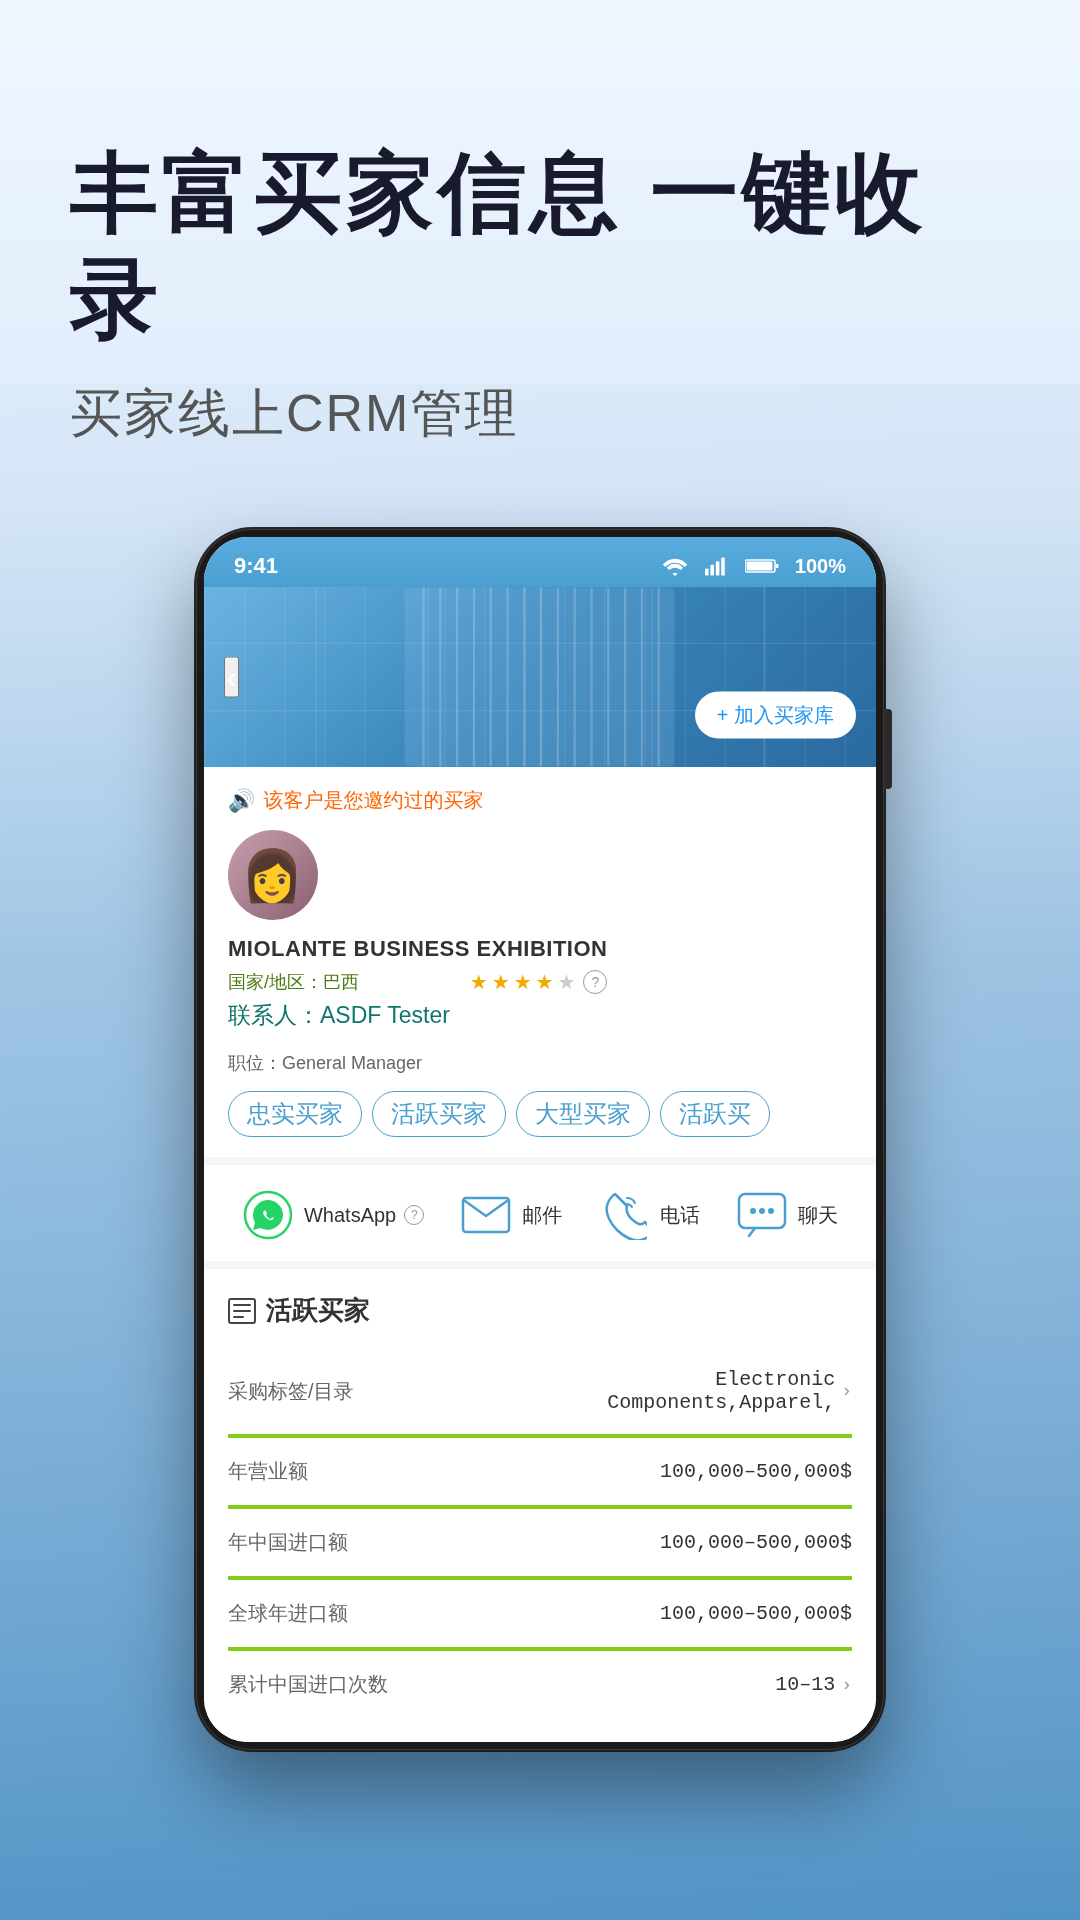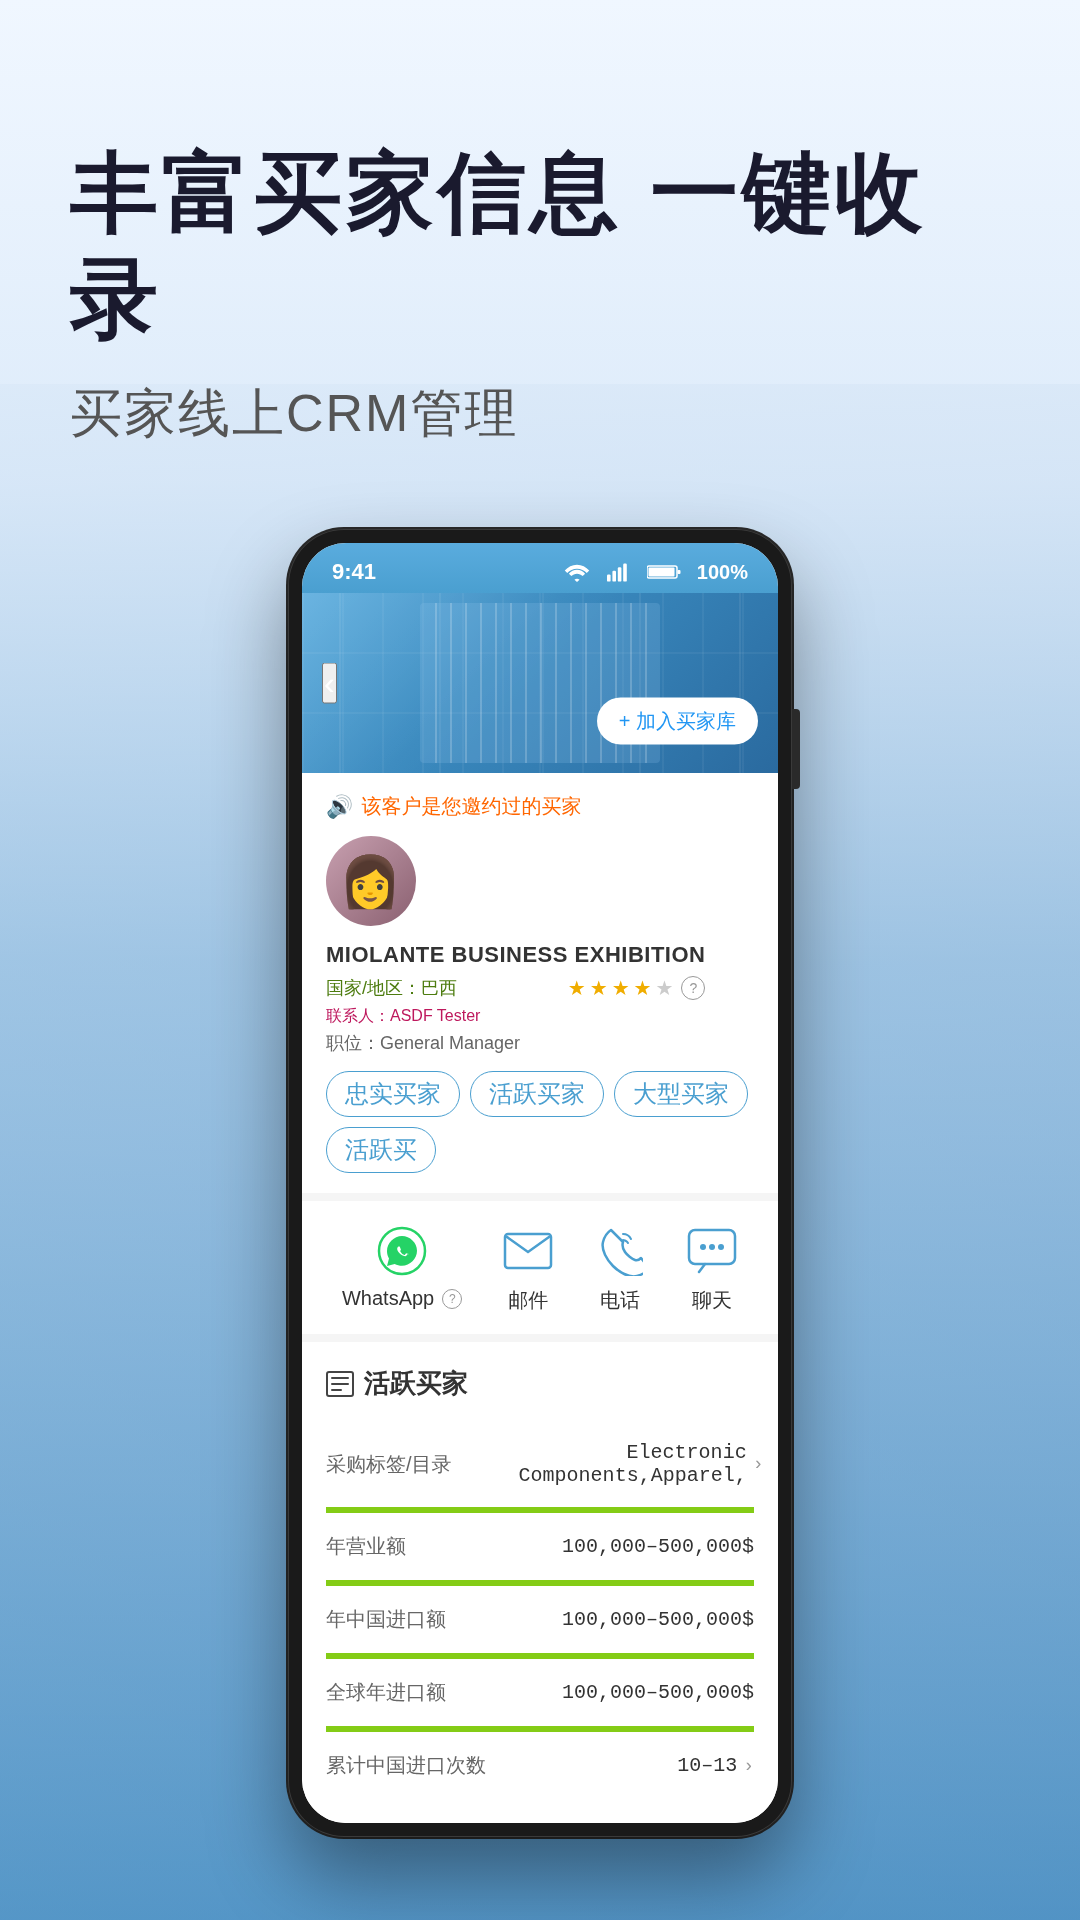--- a/index.html
+++ b/index.html
@@ -70,24 +70,24 @@
     
     .phone-wrapper {
       position: relative;
       z-index: 10;
       display: flex;
       justify-content: center;
       margin-top: 40px;
     }
 
     .phone-frame {
-      width: 504px;
+      width: 688px;
       background: #1a1a1a;
       border-radius: 56px;
-      padding: 14px;
+      padding: 8px;
       box-shadow: 
         0 40px 80px rgba(0,0,0,0.4),
         0 0 0 2px #2a2a2a,
         inset 0 0 0 1px #3a3a3a;
       position: relative;
     }
 
     
     .phone-frame::before {
       content: '';
@@ -276,23 +276,23 @@
       border: 1.5px solid #999;
       color: #999;
       font-size: 14px;
       display: flex;
       align-items: center;
       justify-content: center;
       margin-left: 4px;
     }
 
     .contact-name {
-      font-size: 16px;
-      color: #be185d;
-      margin-bottom: 4px;
+      font-size: 23px;
+      color: #0f766e;
+      margin-bottom: 20px;
     }
 
     .contact-position {
       font-size: 18px;
       color: #666;
     }
 
     .tags-row {
       display: flex;
       gap: 10px;
@@ -314,21 +314,21 @@
     .action-bar {
       background: white;
       display: flex;
       justify-content: space-around;
       padding: 24px 20px 20px;
       border-bottom: 8px solid #f5f5f5;
     }
 
     .action-item {
       display: flex;
-      flex-direction: column;
+      flex-direction: row;
       align-items: center;
       gap: 10px;
     }
 
     .action-icon {
       width: 52px;
       height: 52px;
       display: flex;
       align-items: center;
       justify-content: center;
@@ -359,21 +359,21 @@
       align-items: center;
       gap: 10px;
       margin-bottom: 20px;
     }
 
     .info-row {
       display: flex;
       justify-content: space-between;
       align-items: center;
       padding: 20px 0;
-      border-bottom: 6px solid #84cc16;
+      border-bottom: 4px solid #84cc16;
     }
 
     .info-row:last-child {
       border-bottom: none;
     }
 
     .info-label {
       font-size: 20px;
       color: #666;
     }

